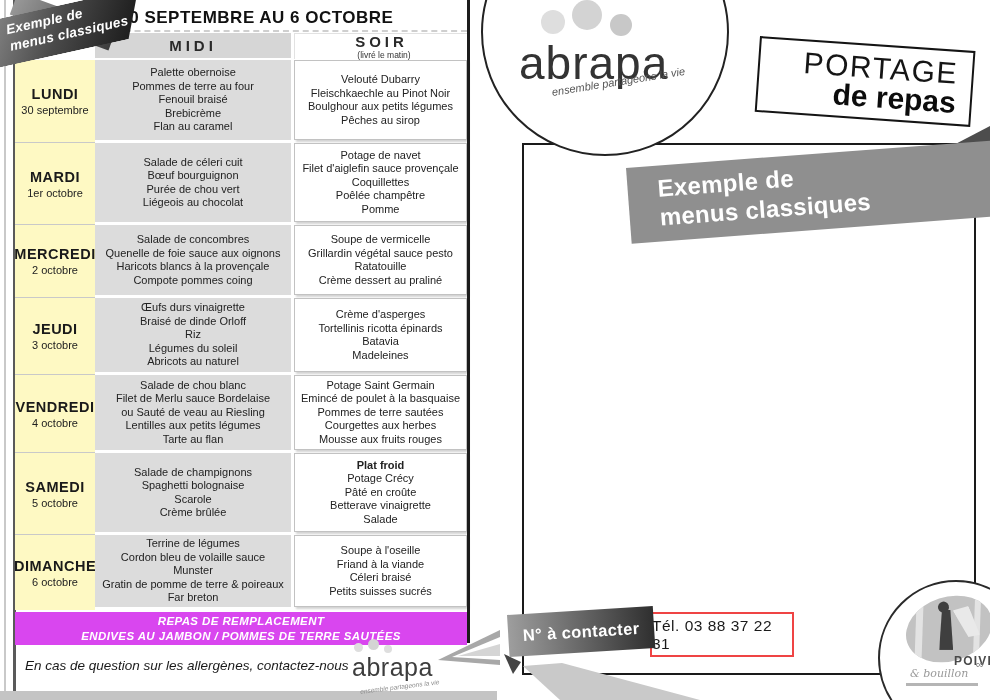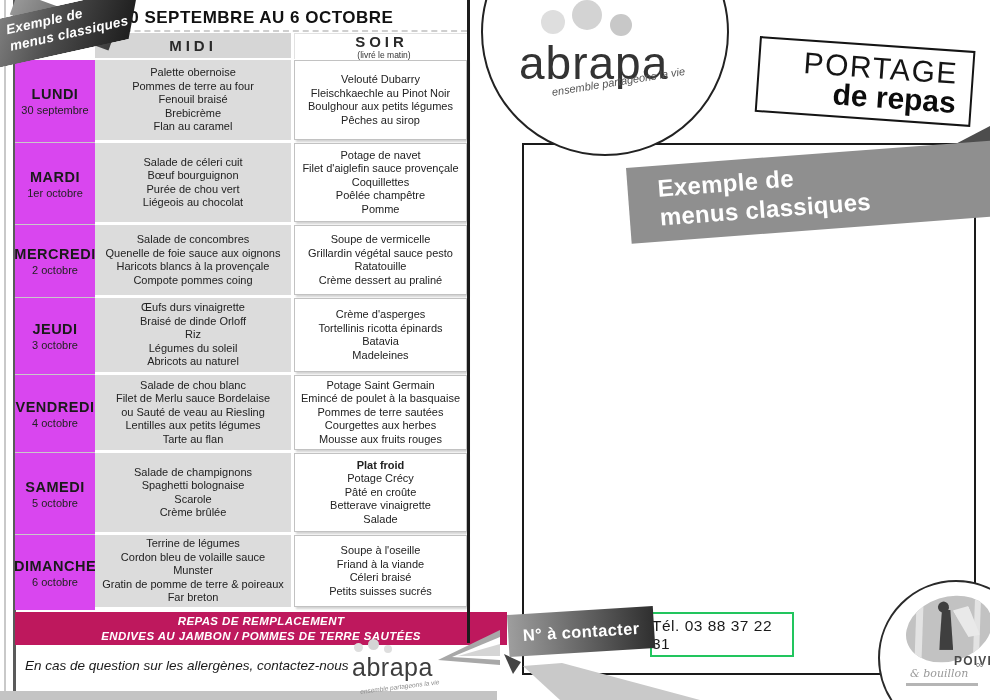--- a/index.html
+++ b/index.html
@@ -25,30 +25,30 @@
 
   .menu-table{left:15px;top:60px;width:452px;display:flex;flex-direction:column;}
   .menu-row{display:grid;grid-template-columns:80px 196px 176px;position:relative;}
   .menu-row:nth-child(1){height:83px;}
   .menu-row:nth-child(2){height:82px;}
   .menu-row:nth-child(3){height:73px;}
   .menu-row:nth-child(4){height:77px;}
   .menu-row:nth-child(5){height:78px;}
   .menu-row:nth-child(6){height:82px;}
   .menu-row:nth-child(7){height:75px;}
-  .day-cell{display:flex;flex-direction:column;align-items:center;justify-content:center;background:#d946ef;border-bottom:1px solid #c9c9c9;}
+  .day-cell{display:flex;flex-direction:column;align-items:center;justify-content:center;background:#fef9c3;border-bottom:1px solid #c9c9c9;}
   .menu-row:last-child .day-cell{border-bottom:none;}
   .day-name{font-weight:bold;font-size:14.5px;letter-spacing:.5px;color:#1a1a1a;}
   .day-date{font-size:11px;margin-top:2px;color:#222;}
   .midi-cell{background:#dcdcdc;margin-bottom:3px;display:flex;flex-direction:column;align-items:center;justify-content:center;padding:0 6px;box-sizing:border-box;}
   .soir-cell{background:#ffffff;border:1px solid #c2c2c2;box-shadow:2px 2px 2px rgba(0,0,0,.18);margin:0 0 3px 3px;display:flex;flex-direction:column;align-items:center;justify-content:center;padding:2px 6px;box-sizing:border-box;}
   .menu-lines div{font-size:11px;line-height:13.5px;text-align:center;color:#222;}
   [data-bind-lines="menu.rows.5.soir"] div:first-child{font-weight:bold;}
 
-  .repl-banner{left:15px;top:612px;width:492px;height:33px;background:#be185d;display:flex;flex-direction:column;align-items:center;justify-content:center;}
+  .repl-banner{left:15px;top:612px;width:452px;height:33px;background:#d946ef;display:flex;flex-direction:column;align-items:center;justify-content:center;}
   .repl-banner div{color:#fff;font-weight:bold;font-style:italic;font-size:11.5px;line-height:14.5px;letter-spacing:.4px;}
   .allergen{left:25px;top:658px;font-style:italic;font-size:13.5px;color:#1a1a1a;}
 
   .mini-logo{left:338px;top:643px;width:112px;height:52px;}
   .mini-logo .dot{position:absolute;border-radius:50%;background:#dedede;}
   .mini-logo .word{position:absolute;left:14px;top:10px;font-size:25px;letter-spacing:.5px;color:#3d3d3d;}
   .mini-logo .tag{position:absolute;left:22px;top:40px;font-size:6.5px;font-style:italic;color:#8a8a8a;transform:rotate(-7deg);white-space:nowrap;}
 
   
   .ribbon-back{left:18px;top:-8px;width:105px;height:24px;background:linear-gradient(100deg,#9a9a9a,#3d3d3d);transform:rotate(20deg);transform-origin:top left;z-index:5;}
@@ -68,21 +68,21 @@
   .portage-line1{font-size:30px;letter-spacing:1.5px;color:#151515;line-height:30px;}
   .portage-line2{font-size:30px;font-weight:bold;color:#0c0c0c;line-height:28px;}
 
   .exemple-banner{left:626px;top:168px;width:378px;height:76px;background:#8f8f8f;transform:rotate(-4.3deg);transform-origin:top left;z-index:3;
     padding:8px 0 0 30px;box-sizing:border-box;}
   .exemple-banner div{color:#fff;font-size:24px;font-weight:bold;line-height:29px;letter-spacing:.3px;}
 
   .contact-ribbon{left:507px;top:615px;width:146px;height:42px;background:linear-gradient(90deg,#9e9e9e,#2f2f2f);transform:rotate(-3.5deg);transform-origin:top left;z-index:6;
     display:flex;align-items:center;justify-content:center;}
   .contact-ribbon span{color:#fff;font-weight:bold;font-size:16.5px;letter-spacing:.4px;}
-  .phone-box{left:650px;top:612px;width:140px;height:41px;border:2px solid #22c55e;background:#fff;z-index:5;display:flex;align-items:center;justify-content:center;}
+  .phone-box{left:650px;top:612px;width:140px;height:41px;border:2px solid #ef4444;background:#fff;z-index:5;display:flex;align-items:center;justify-content:center;}
   .phone-box span{font-size:15.5px;color:#1a1a1a;letter-spacing:.5px;}
 
   .partner-circle{left:878px;top:580px;width:152px;height:152px;border-radius:50%;border:2px solid #2a2a2a;background:#fff;z-index:7;}
   .partner-oval{left:905px;top:597px;width:88px;height:64px;border-radius:50%;background:#c2c2c2;transform:rotate(-18deg);overflow:hidden;z-index:8;}
   .partner-oval .stripe{position:absolute;background:#e3e3e3;transform:rotate(20deg);}
   .partner-oval .fig-dark{position:absolute;left:34px;top:12px;width:14px;height:40px;background:#3f3f3f;transform:rotate(18deg);clip-path:polygon(20% 0,80% 0,100% 100%,0 100%);}
   .partner-oval .fig-head{position:absolute;left:40px;top:4px;width:11px;height:11px;border-radius:50%;background:#3f3f3f;}
   .partner-oval .fig-light{position:absolute;left:56px;top:14px;width:16px;height:34px;background:#e9e9e9;transform:rotate(-10deg);clip-path:polygon(0 0,100% 10%,80% 100%,10% 90%);}
   .partner-name{left:906px;top:654px;font-size:12px;font-weight:bold;letter-spacing:1.2px;color:#4a4a4a;z-index:8;margin-left:48px;}
   .partner-inf{left:976px;top:658px;font-size:11px;color:#777;z-index:8;}

